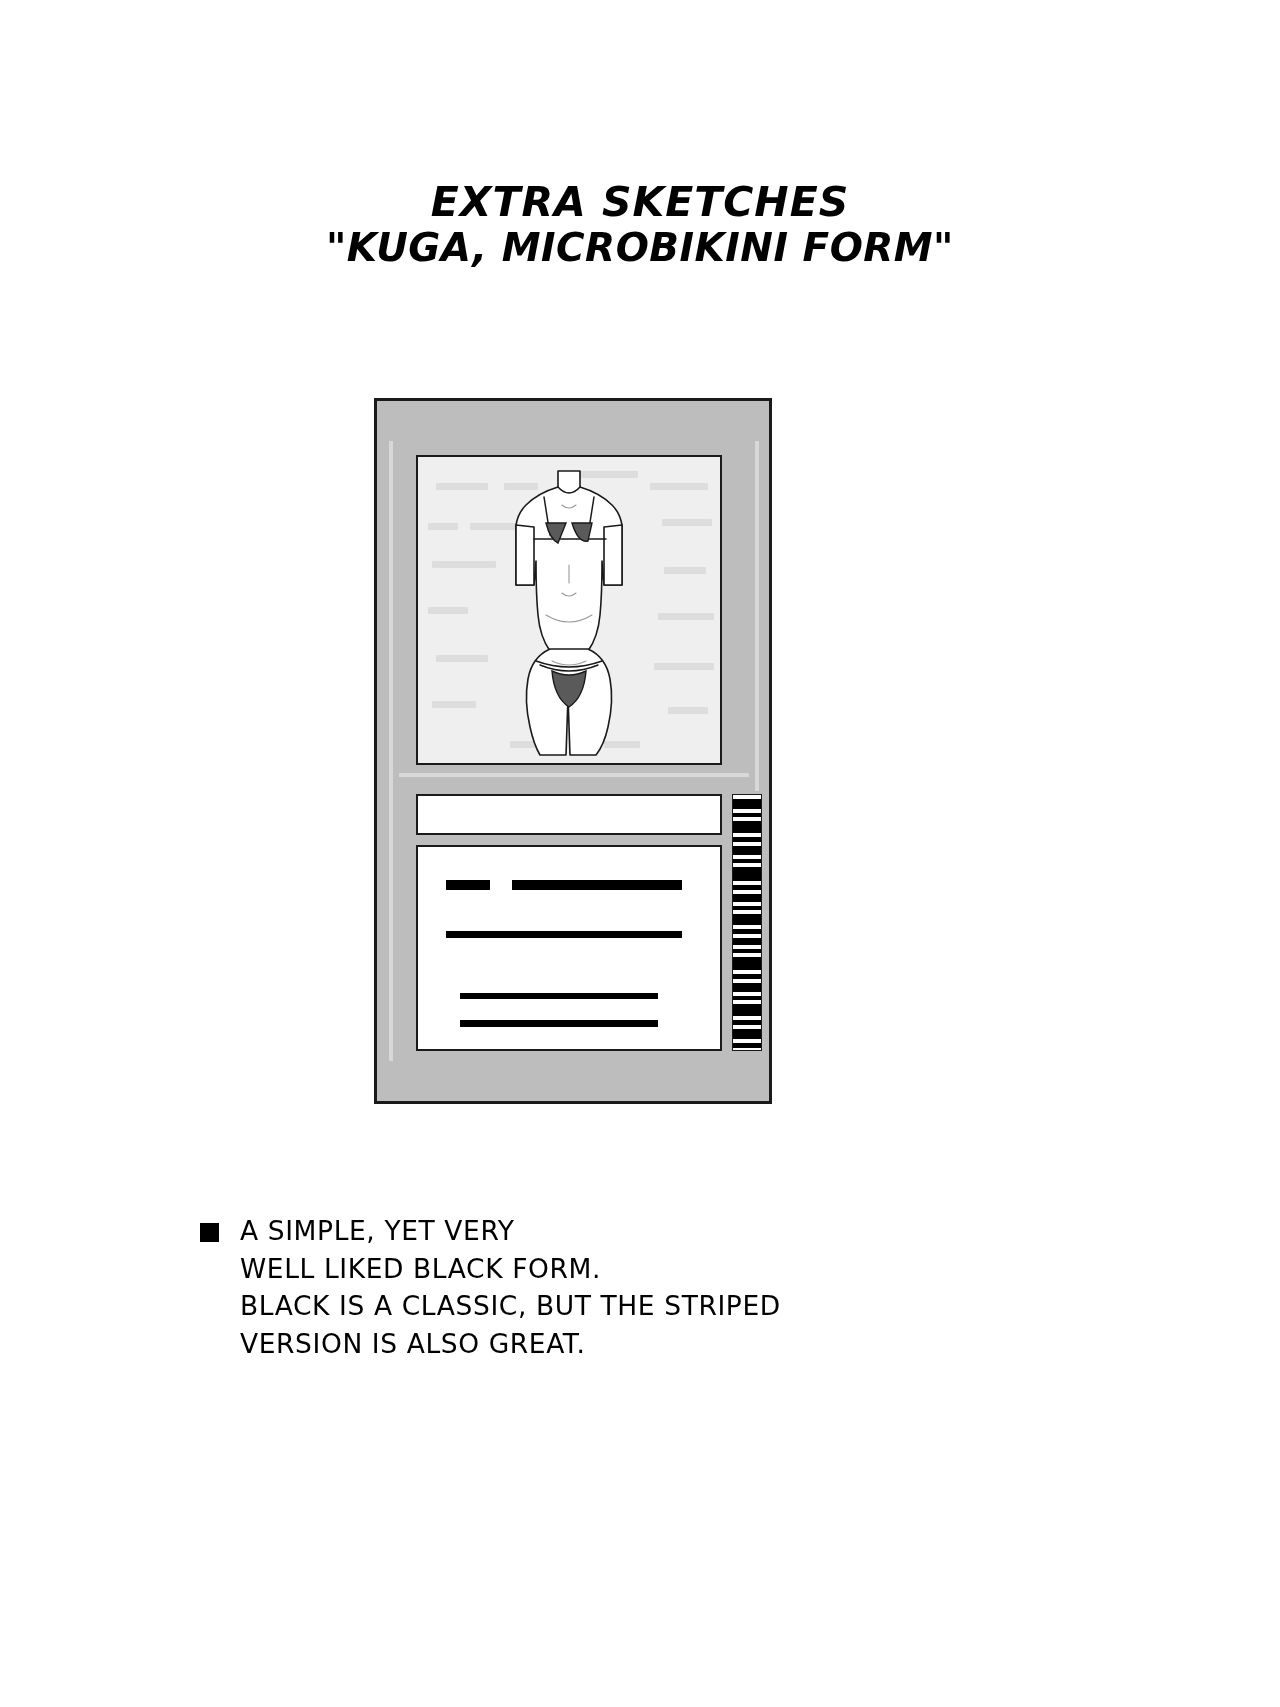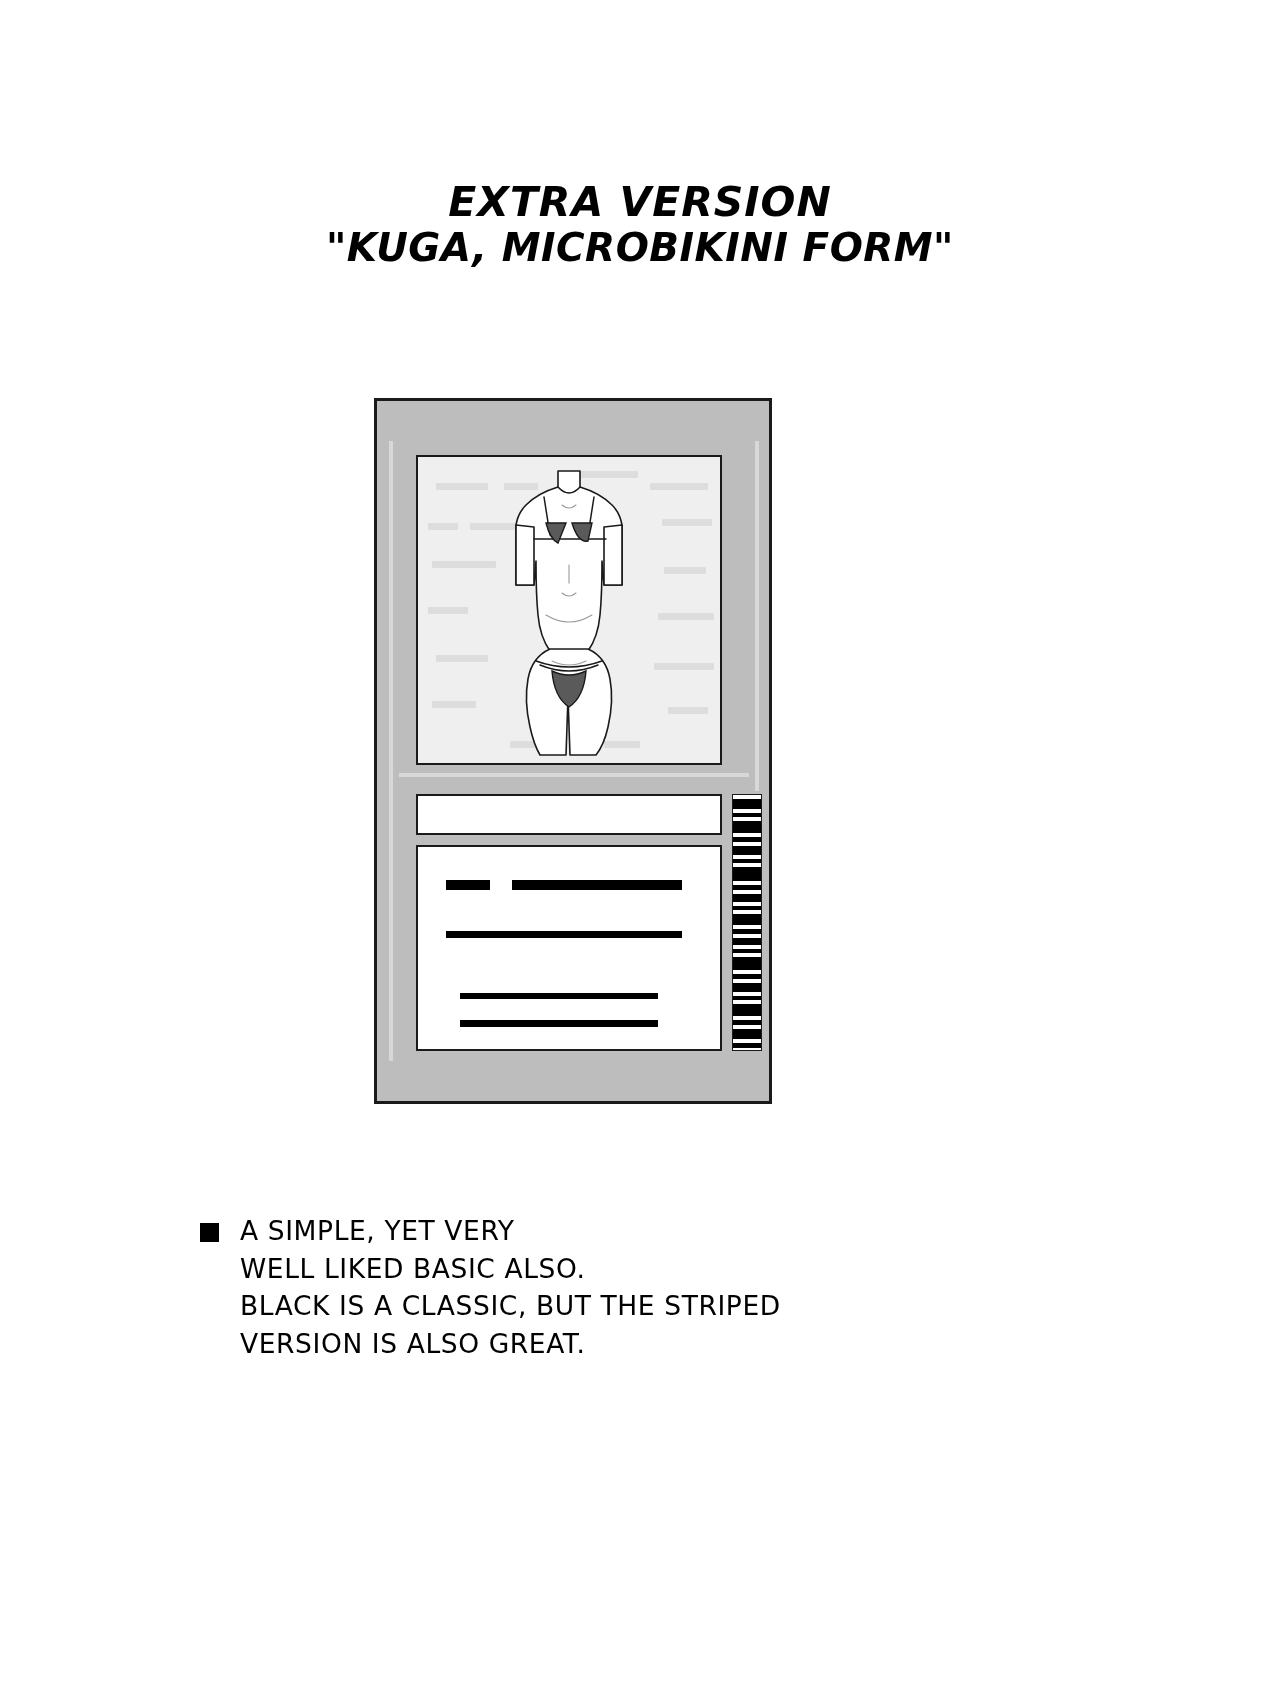--- a/index.html
+++ b/index.html
@@ -151,21 +151,21 @@
     font-size: 26.5px;
     letter-spacing: 0.6px;
     line-height: 1.42;
     white-space: pre-line;
   }
 </style>
 </head>
 <body>
 
 <div class="title-block">
-  <div class="title-line">EXTRA VERSION</div>
+  <div class="title-line">EXTRA SKETCHES</div>
   <div class="title-line second">"KUGA, MICROBIKINI FORM"</div>
 </div>
 
 <div class="card">
 
   <div class="card-hl-v card-hl-1"></div>
   <div class="card-hl-v card-hl-2"></div>
   <div class="card-hl-v card-hl-3"></div>
 
   <div class="art-window">
@@ -266,16 +266,16 @@
     <div class="bc-line" style="top:209px; height:12px;"></div>
     <div class="bc-line" style="top:225px; height:5px;"></div>
     <div class="bc-line" style="top:234px; height:10px;"></div>
     <div class="bc-line" style="top:248px; height:5px;"></div>
   </div>
 </div>
 
 <div class="caption">
   <div class="bullet"></div>
   <div class="caption-text">A SIMPLE, YET VERY
-WELL LIKED BASIC ALSO.
+WELL LIKED BLACK FORM.
 BLACK IS A CLASSIC, BUT THE STRIPED
 VERSION IS ALSO GREAT.</div>
 </div>
 
 </body></html>

